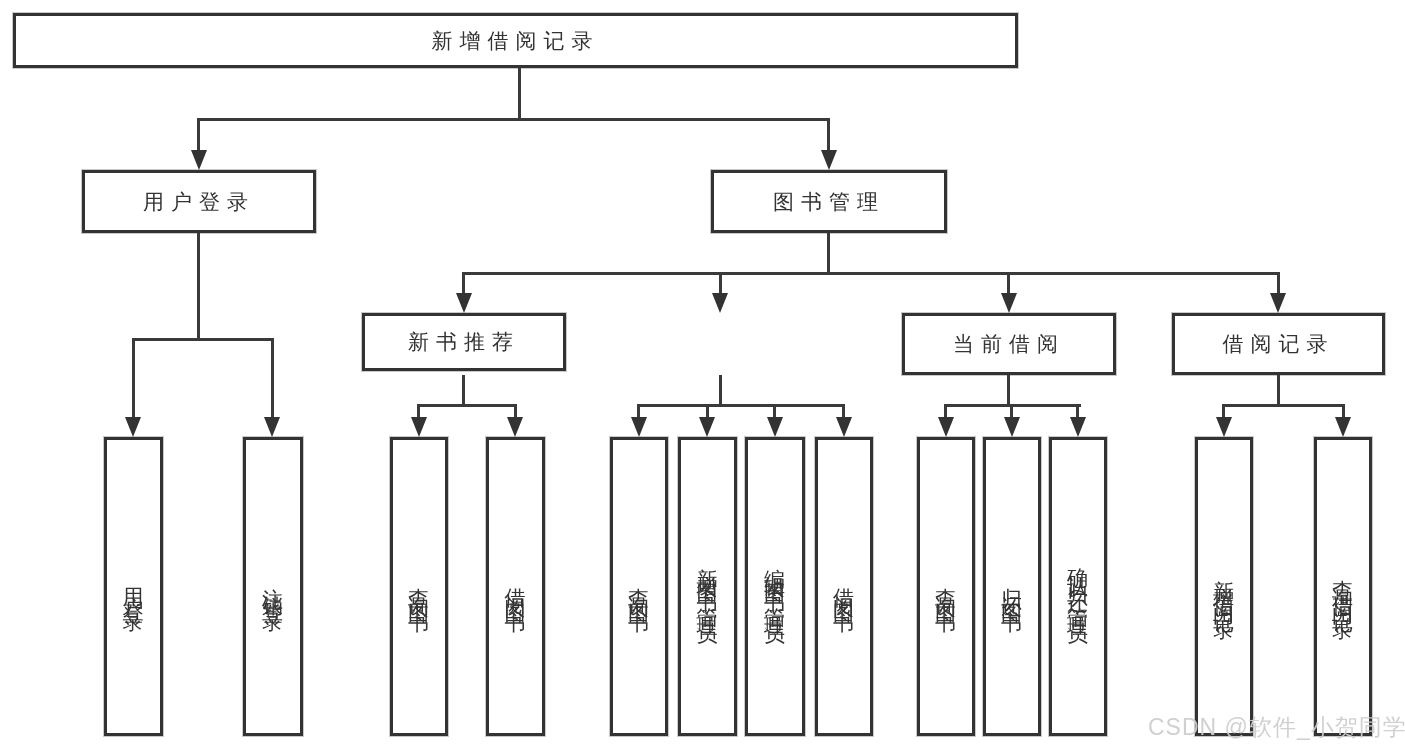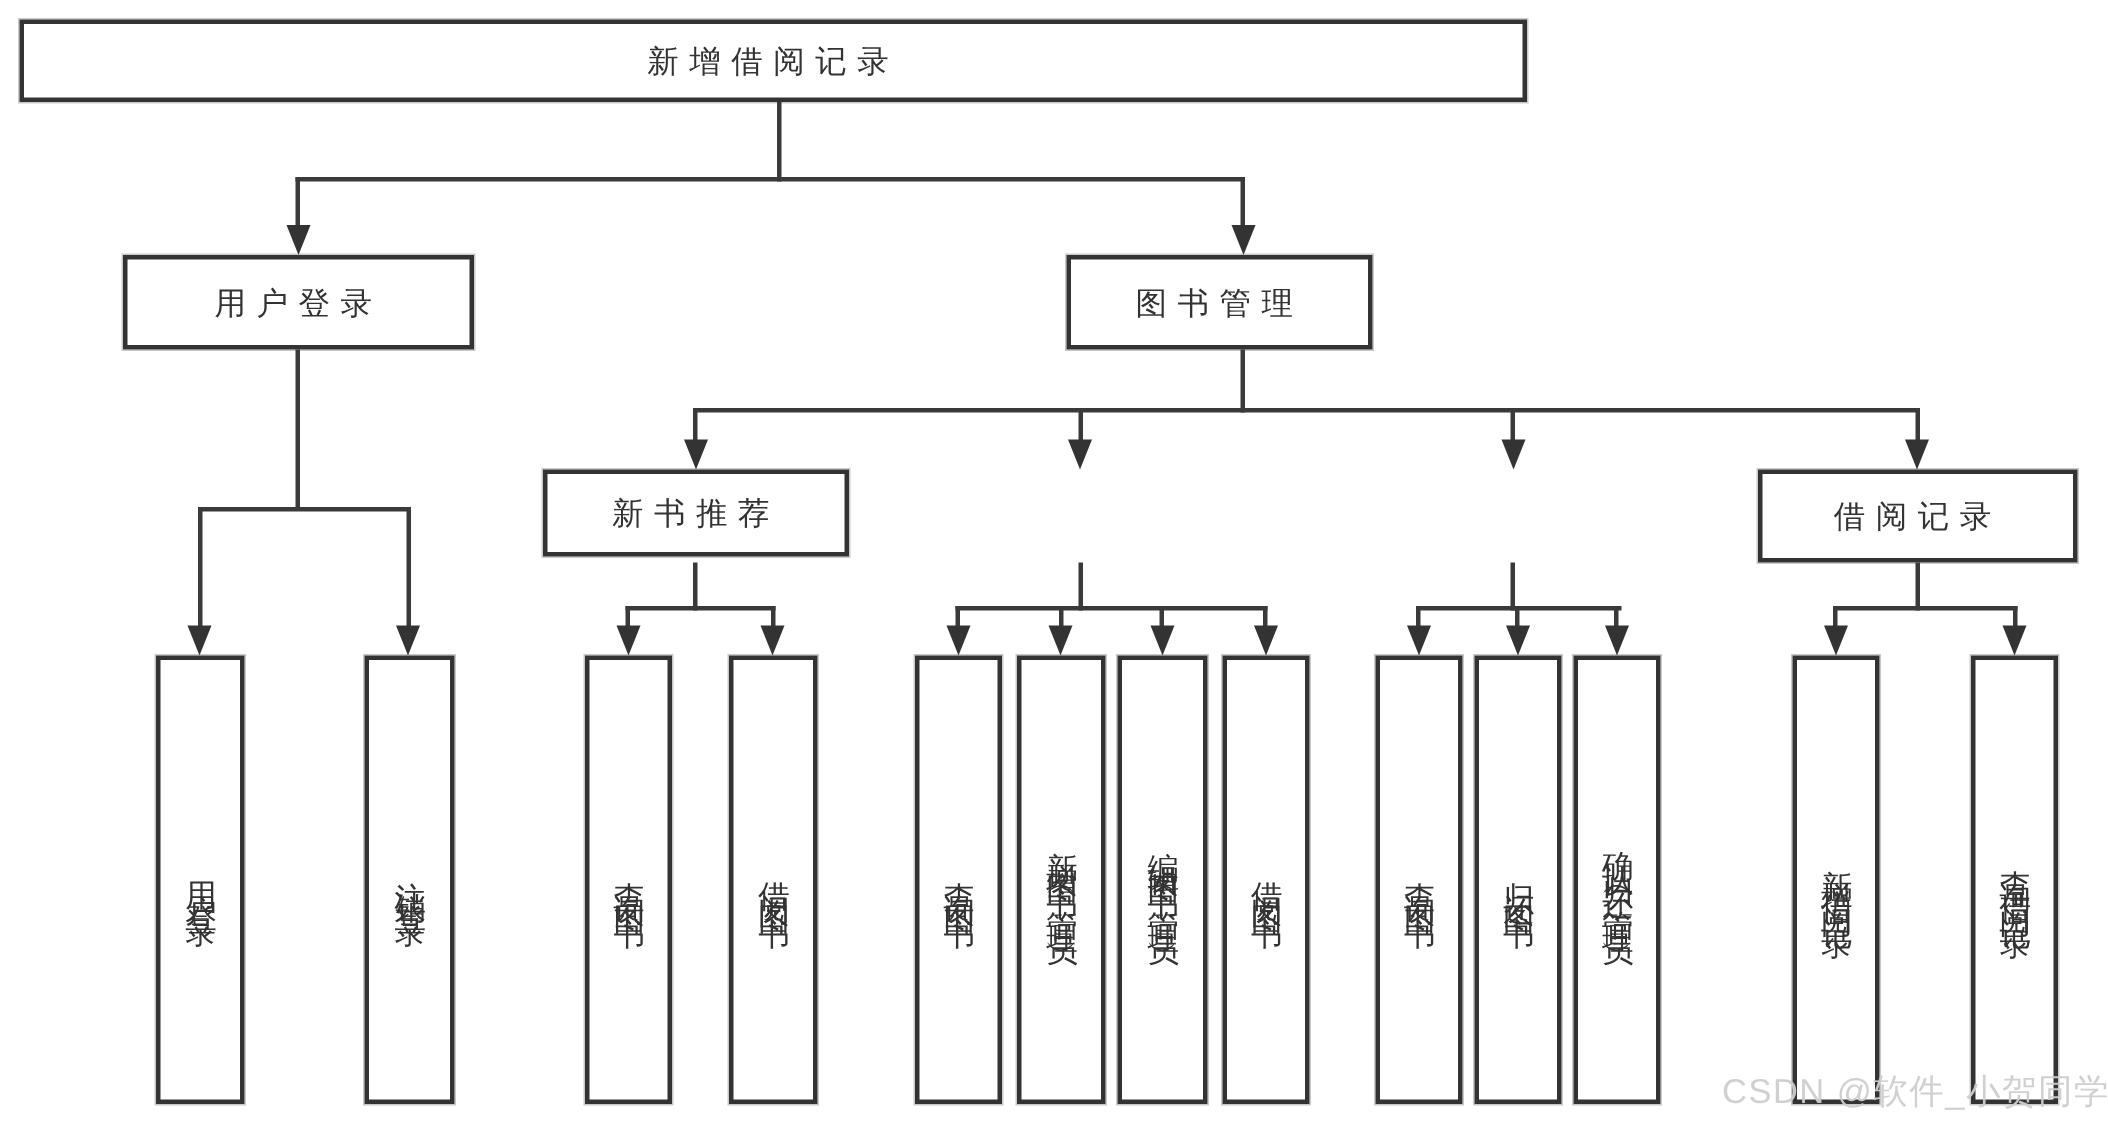--- a/index.html
+++ b/index.html
@@ -29,23 +29,24 @@
   }
 </style>
 </head>
 <body>
 
 <div class="canvas">
 
   <div class="node" style="left:13px;top:13px;width:1005px;height:55px;">新增借阅记录</div>
 
   <div class="node" style="left:82px;top:170px;width:234px;height:63px;">用户登录</div>
-  <div class="node" style="left:711px;top:170px;width:204px;height:63px;">图书管理</div>
+  <div class="node" style="left:711px;top:170px;width:236px;height:63px;">图书管理</div>
 
   <div class="node" style="left:362px;top:313px;width:204px;height:58px;">新书推荐</div>
+  <div class="node" style="left:902px;top:313px;width:214px;height:62px;">当前借阅</div>
   <div class="node" style="left:1172px;top:313px;width:213px;height:62px;">借阅记录</div>
 
   <div class="node v-node" style="left:104px;top:437px;width:59px;height:299px;">用户登录</div>
   <div class="node v-node" style="left:243px;top:437px;width:60px;height:299px;">注销登录</div>
 
   <div class="node v-node" style="left:390px;top:437px;width:58px;height:299px;">查询图书</div>
   <div class="node v-node" style="left:486px;top:437px;width:59px;height:299px;">借阅图书</div>
 
   <div class="node v-node" style="left:610px;top:437px;width:58px;height:299px;">查询图书</div>
   <div class="node v-node" style="left:678px;top:437px;width:59px;height:299px;">新增图书（管理员）</div>

